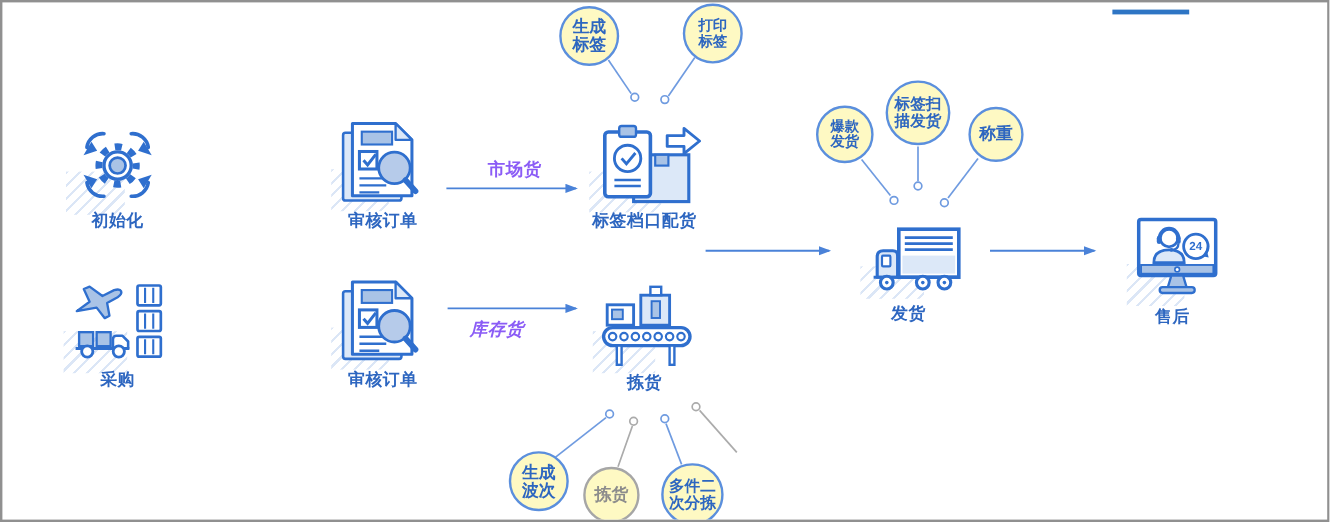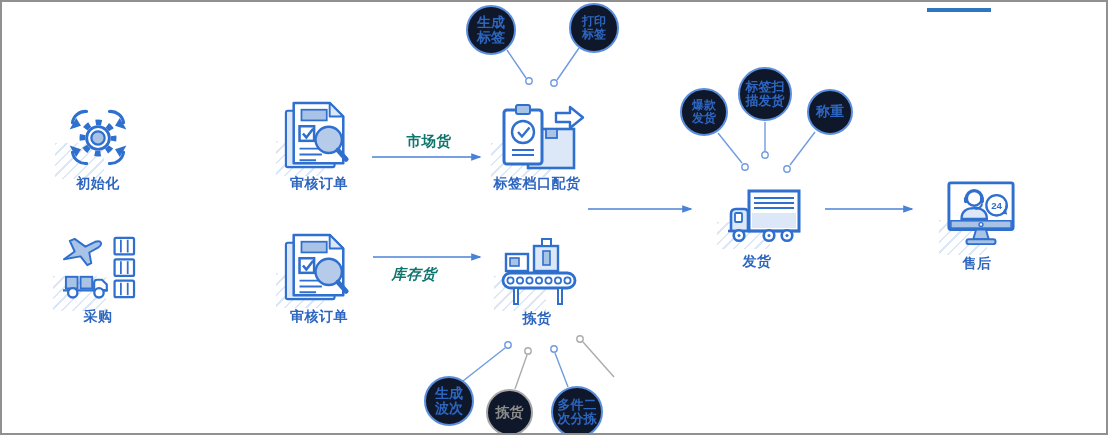--- a/index.html
+++ b/index.html
@@ -16,25 +16,25 @@
     content:""; position:absolute; left:-7px; bottom:-5px; width:68%; height:48%;
     background:repeating-linear-gradient(135deg, rgba(137,173,226,0.30) 0px, rgba(137,173,226,0.30) 1.8px, transparent 1.8px, transparent 7.5px);
   }
   
   .slabel{
     position:absolute; transform:translateX(-50%);
     font-size:14px; font-weight:bold; color:#2d66c0; white-space:nowrap; letter-spacing:.5px;
   }
   .flabel{
     position:absolute; transform:translateX(-50%);
-    font-size:14.5px; font-weight:bold; color:#0f766e; white-space:nowrap; letter-spacing:.5px;
+    font-size:14.5px; font-weight:bold; color:#8b5cf6; white-space:nowrap; letter-spacing:.5px;
   }
   
   .bubble{
-    position:absolute; border-radius:50%; background:#0f172a; box-sizing:border-box;
+    position:absolute; border-radius:50%; background:#fef9c3; box-sizing:border-box;
     display:flex; flex-direction:column; align-items:center; justify-content:center;
     font-weight:bold; line-height:1.08; text-align:center; white-space:nowrap;
   }
   .bubble.blue{border:2px solid #5b8fdd; color:#2d66c0;}
   .bubble.gray{border:2px solid #a6a6a6; color:#8c8c8c;}
   .accent-bar{position:absolute; left:925px; top:6px; width:64px; height:3.5px; background:#2e75c4;}
 </style>
 </head>
 <body>
 

